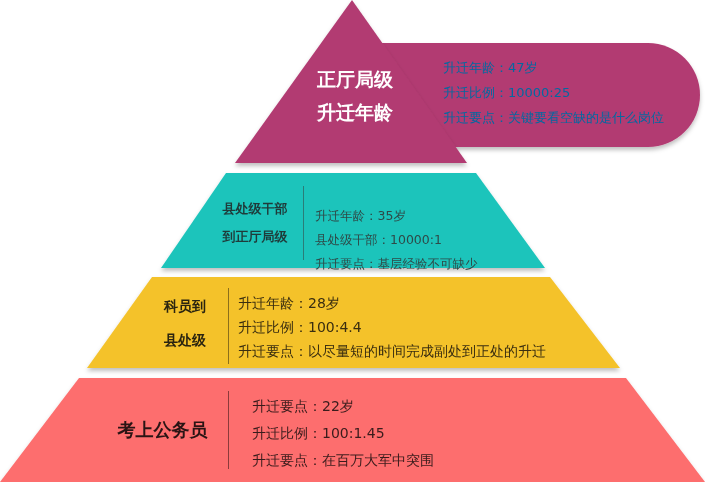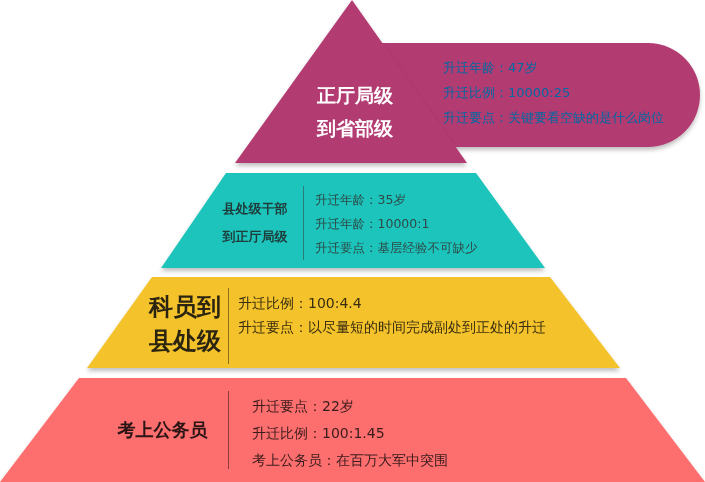--- a/index.html
+++ b/index.html
@@ -25,52 +25,53 @@
 
   <polygon points="352,0 467,163 235,163" fill="#b23b72" filter="url(#sh)"></polygon>
 
   <polygon points="226,173 476,173 545,268 161,268" fill="#1fc4bb" filter="url(#sh)"></polygon>
 
   <polygon points="152,277 550,277 620,368 87,368" fill="#f4c22c" filter="url(#sh)"></polygon>
 
   <polygon points="79,378 626,378 705,482 0,482" fill="#fd6e6e" filter="url(#sh)"></polygon>
 </svg>
 
-<div class="abs title" style="left:300px; top:63px; width:110px; color:#ffffff; font-size:19px;margin-top:16px;">
+<div class="abs title" style="left:300px; top:63px; width:110px; color:#ffffff; font-size:19px;">
   <div>正厅局级</div>
-  <div>到省部级</div>
+  <div>升迁年龄</div>
 </div>
 <div class="abs info" style="left:443px; top:55px; color:#0369a1; font-size:13px; line-height:25px;">
   <div>升迁年龄：47岁</div>
   <div>升迁比例：10000:25</div>
   <div>升迁要点：关键要看空缺的是什么岗位</div>
 </div>
 
 <div class="abs title" style="left:205px; top:195px; width:100px; color:#1f3b3a; font-size:13px; line-height:28px;">
   <div>县处级干部</div>
   <div>到正厅局级</div>
 </div>
 <div class="divider" style="left:303px; top:186px; height:74px; background:#2a7d78;"></div>
-<div class="abs info" style="left:315px; top:188px; color:#2e4a48; font-size:12.5px; line-height:24px;">
+<div class="abs info" style="left:315px; top:204px; color:#2e4a48; font-size:12.5px; line-height:24px;">
   <div>升迁年龄：35岁</div>
-  <div>升迁年龄：10000:1</div>
+  <div>县处级干部：10000:1</div>
   <div>升迁要点：基层经验不可缺少</div>
 </div>
 
-<div class="abs title" style="left:140px; top:290px; width:90px; color:#2a2410; font-size:24px; line-height:34px;">
+<div class="abs title" style="left:140px; top:290px; width:90px; color:#2a2410; font-size:14px; line-height:34px;font-family:Liberation Serif, serif;">
   <div>科员到</div>
   <div>县处级</div>
 </div>
 <div class="divider" style="left:228px; top:288px; height:76px; background:#8c6f1a;"></div>
 <div class="abs info" style="left:238px; top:291px; color:#3a2e10; font-size:14px; line-height:24px;">
+  <div>升迁年龄：28岁</div>
   <div>升迁比例：100:4.4</div>
   <div>升迁要点：以尽量短的时间完成副处到正处的升迁</div>
 </div>
 
 <div class="abs title" style="left:100px; top:417px; width:125px; color:#2a1414; font-size:18px; line-height:26px;">
   <div>考上公务员</div>
 </div>
 <div class="divider" style="left:228px; top:391px; height:78px; background:#8c3a3a;"></div>
 <div class="abs info" style="left:252px; top:393px; color:#3a1c1c; font-size:14px; line-height:27px;">
   <div>升迁要点：22岁</div>
   <div>升迁比例：100:1.45</div>
-  <div>考上公务员：在百万大军中突围</div>
+  <div>升迁要点：在百万大军中突围</div>
 </div>
 
 </body></html>

